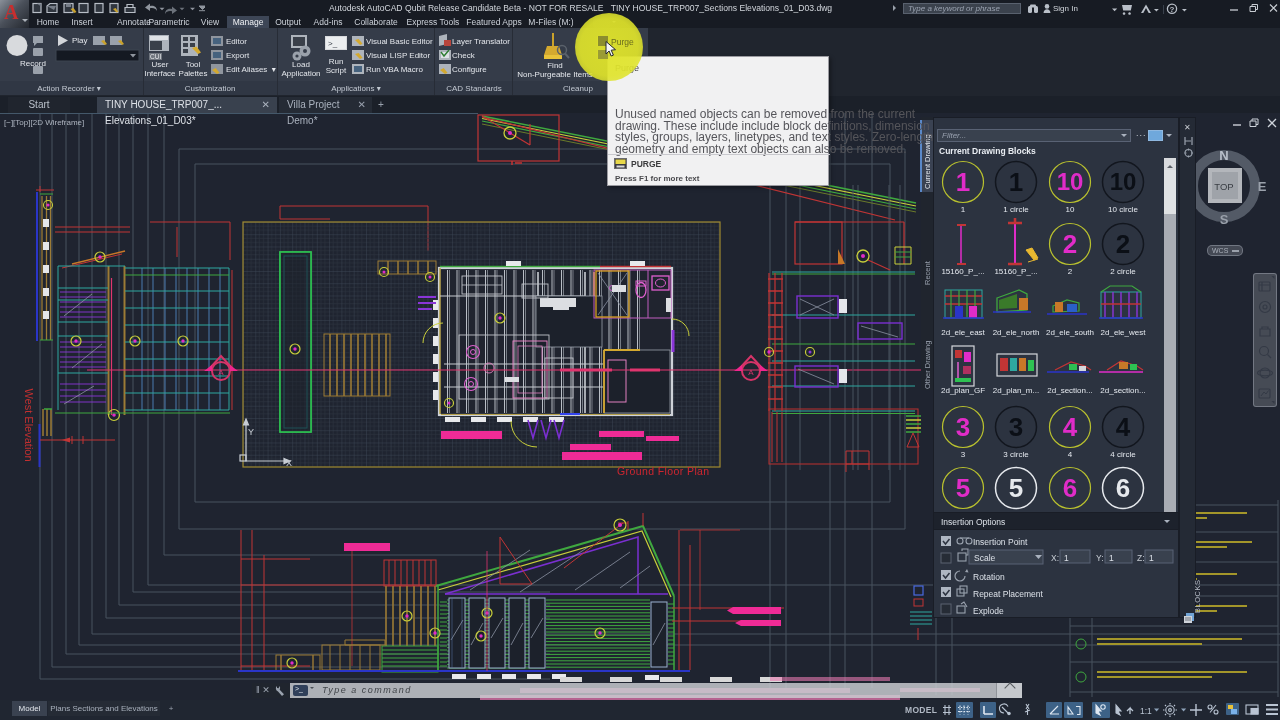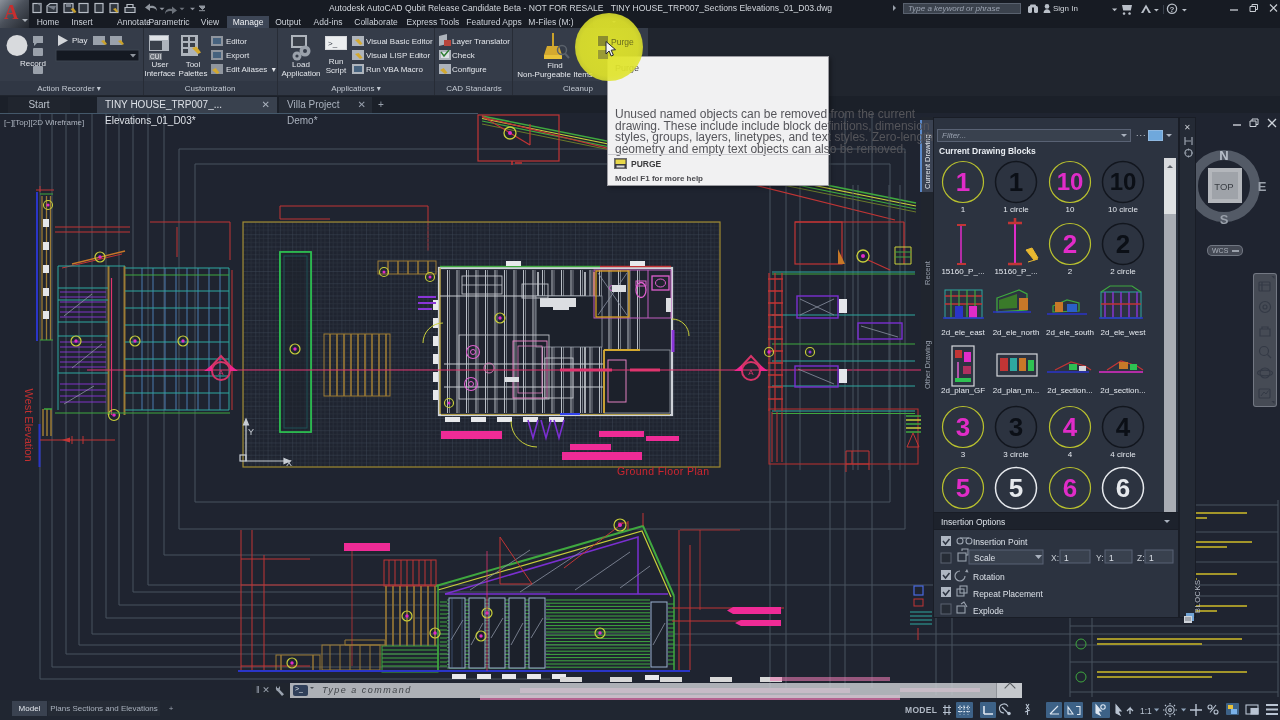--- a/index.html
+++ b/index.html
@@ -883,21 +883,21 @@
   <div class="abs" style="left:607px;top:56px;width:222px;height:130px;background:#f1f1f2;border:1px solid #9a9aa0;box-shadow:2px 2px 4px rgba(0,0,0,0.35);font-family:'Liberation Sans',sans-serif;">
     <div style="position:absolute;left:7px;top:6px;font-size:9px;color:#3c3c3e;">Purge</div>
     <div style="position:absolute;left:7px;top:52px;font-size:12px;line-height:11.5px;color:#55555a;white-space:nowrap;">Unused named objects can be removed from the current<br>drawing. These include include block definitions, dimension<br>styles, groups, layers, linetypes, and text styles. Zero-length<br>geometry and empty text objects can also be removed.</div>
     <div style="position:absolute;left:0;top:97px;width:222px;height:1px;background:#c9c9ce;"></div>
     <svg style="position:absolute;left:6px;top:101px;" width="13" height="11" viewBox="0 0 13 11">
       <rect x="0.5" y="0.5" width="12" height="10" fill="#3a3a3e" stroke="#6a6a70"></rect>
       <rect x="1.5" y="1.5" width="10" height="4.5" fill="#e8d84a"></rect>
       <rect x="2.5" y="7.5" width="8" height="2" fill="#d8d8da"></rect>
     </svg>
     <div style="position:absolute;left:23px;top:102px;font-size:8.5px;font-weight:bold;color:#3c3c3e;">PURGE</div>
-    <div style="position:absolute;left:7px;top:117px;font-size:8px;font-weight:bold;color:#4a4a4e;">Model F1 for more help</div>
+    <div style="position:absolute;left:7px;top:117px;font-size:8px;font-weight:bold;color:#4a4a4e;">Press F1 for more text</div>
   </div>
 
   <div class="abs" style="left:575px;top:13px;width:68px;height:68px;border-radius:50%;
      background:radial-gradient(circle, rgba(224,228,43,0.95) 0%, rgba(224,228,43,0.92) 60%, rgba(222,226,42,0.8) 80%, rgba(222,226,42,0) 100%);"></div>
   <div class="abs" style="left:598px;top:36px;width:10px;height:10px;background:#8b8d2e;"></div>
   <div class="abs" style="left:611px;top:36.5px;font-size:8.5px;color:#6b6d1f;">Purge</div>
   <div class="abs" style="left:598px;top:50px;width:10px;height:9px;background:#9a9c35;"></div>
   <svg class="abs" style="left:603px;top:41px;" width="16" height="18" viewBox="0 0 16 18">
     <path d="M3 0.5v12.5l3.1-3 2.1 5 2.2-.9-2.2-4.9 4.3-.5z" fill="#f5f6f8" stroke="#23262c" stroke-width="1"></path>
   </svg>

